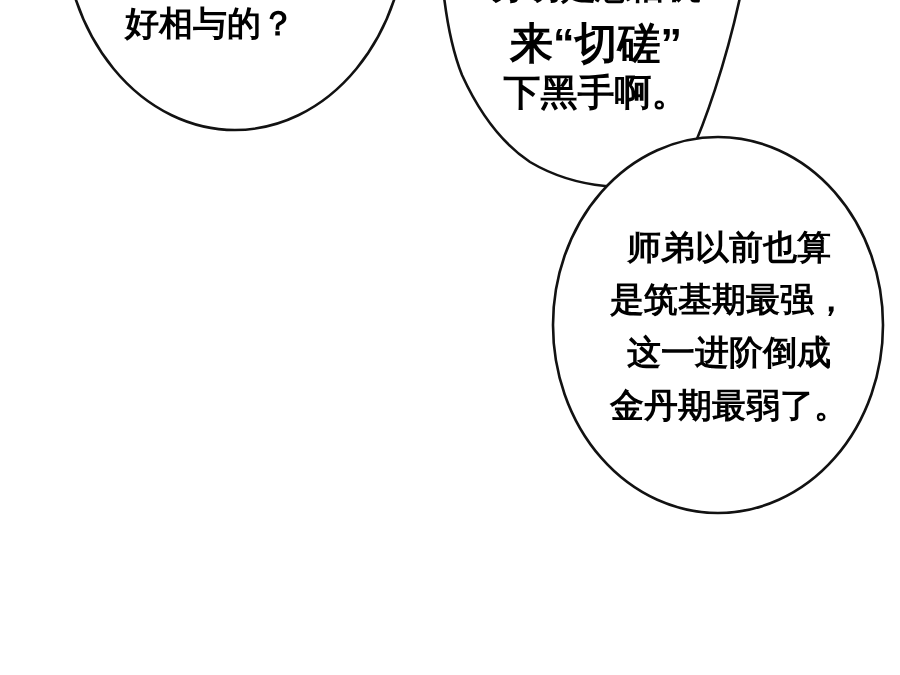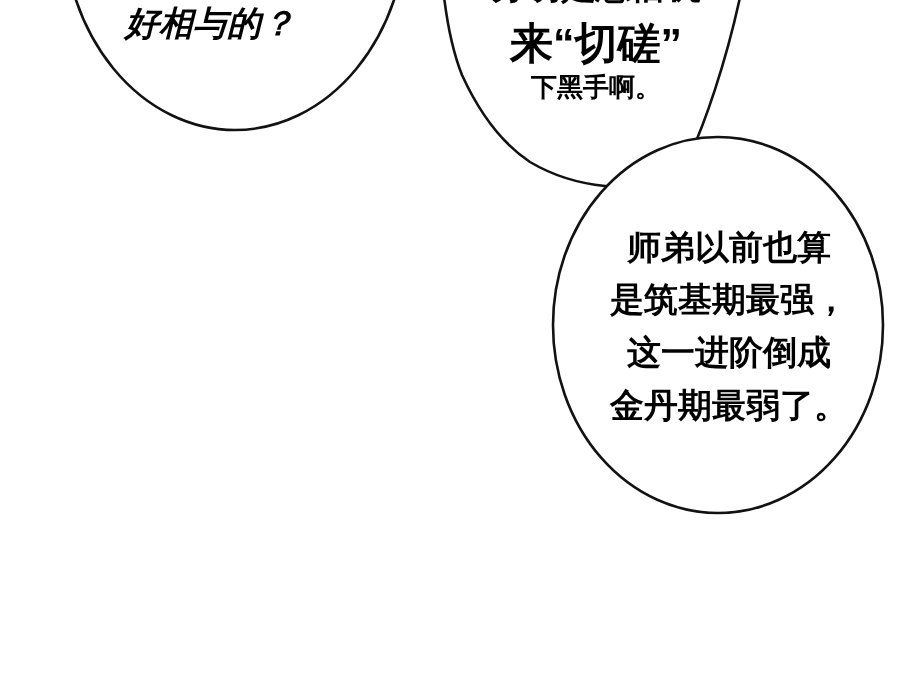--- a/index.html
+++ b/index.html
@@ -26,25 +26,25 @@
     position: absolute;
     font-family: "Liberation Sans", "DejaVu Sans", sans-serif;
     font-weight: 700;
     color: #000000;
     text-align: center;
     white-space: nowrap;
     line-height: 1;
     letter-spacing: 0px;
   }
   
-  .b1-l0 { left: 105px; top: 6px;  width: 210px; font-size: 34px; font-style: italic; }
+  .b1-l0 { left: 105px; top: 6px;  width: 210px; font-size: 34px; }
   
   .b2-l0 { left: 446px; top: -32px; width: 300px; font-size: 35px; }
   .b2-l1 { left: 446px; top: 22px;  width: 300px; font-size: 43px; }
-  .b2-l2 { left: 446px; top: 74px;  width: 300px; font-size: 26px; }
+  .b2-l2 { left: 446px; top: 74px;  width: 300px; font-size: 37px; }
   
   .b3-l0 { left: 554px; top: 230px; width: 350px; font-size: 34px; }
   .b3-l1 { left: 554px; top: 282px; width: 350px; font-size: 34px; }
   .b3-l2 { left: 554px; top: 335px; width: 350px; font-size: 34px; }
   .b3-l3 { left: 554px; top: 388px; width: 350px; font-size: 34px; }
 </style>
 </head>
 <body>
 
 <div class="canvas">

